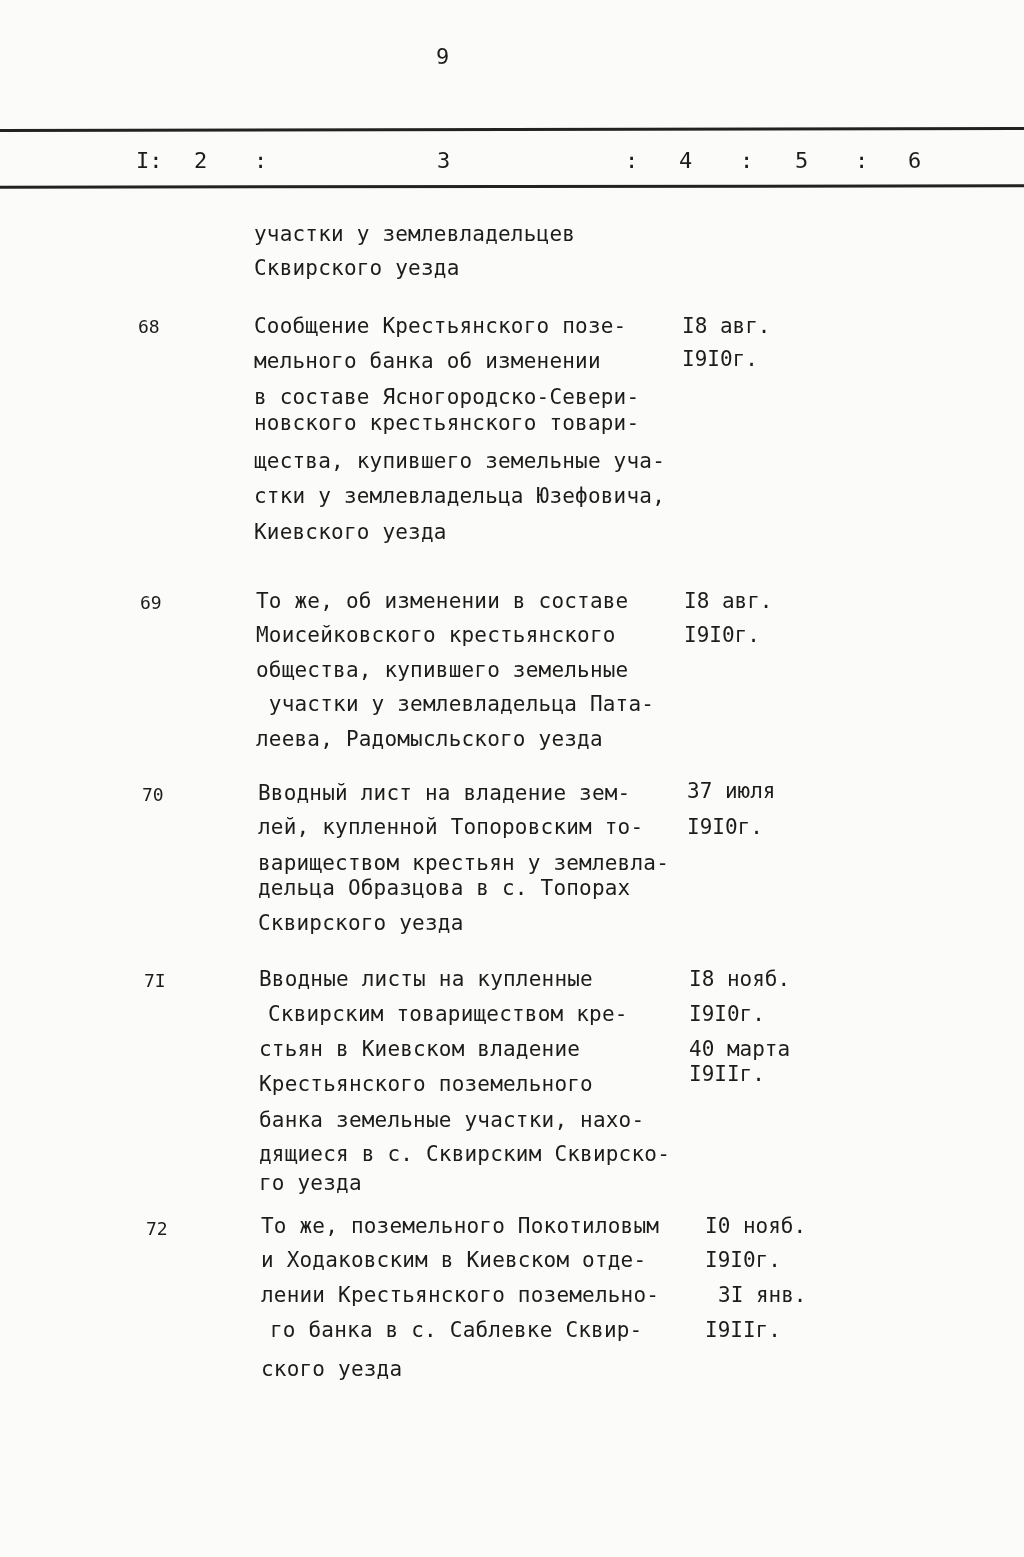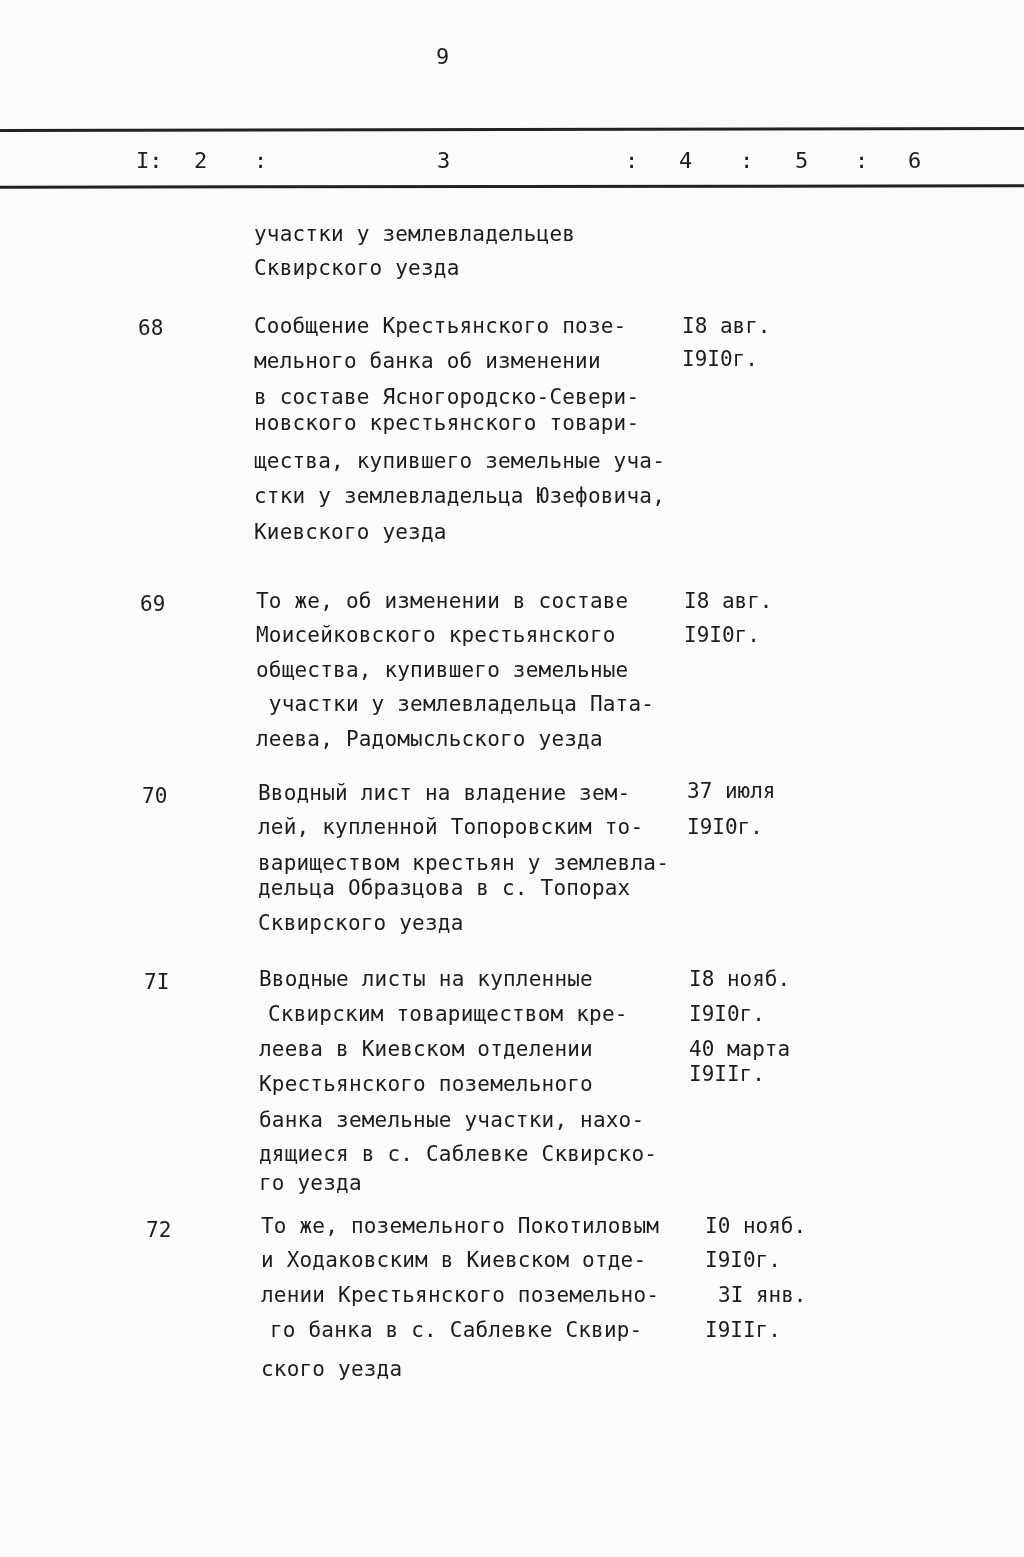--- a/index.html
+++ b/index.html
@@ -8,21 +8,21 @@
       background: #fbfbf9;
       font-family: "DejaVu Sans Mono", "Liberation Mono", monospace;
       color: #1c1c1c;
     }
     .page-num { position: absolute; left: 436px; top: 44px; font-size: 22px; }
     .rule { position: absolute; left: 0; width: 1024px; height: 3px; background: #222; }
     .rule.top { top: 128px; transform: rotate(-0.12deg); }
     .rule.bottom { top: 185px; transform: rotate(-0.08deg); }
     .hdr { position: absolute; top: 148px; font-size: 22px; }
     .line { position: absolute; font-size: 21px; white-space: pre; letter-spacing: 0.2px; }
-    .num { position: absolute; font-size: 21px; }
+    .num { position: absolute; font-size: 18px; }
     .date { position: absolute; font-size: 21px; white-space: pre; }
   </style>
 </head>
 <body>
 
 <div class="page-num">9</div>
 
 <div class="rule top"></div>
 <div>
   <span class="hdr" style="left:136px">I:</span>
@@ -75,24 +75,24 @@
   <div class="line" style="left:258px;top:876px">дельца Образцова в с. Топорах</div>
   <div class="line" style="left:258px;top:911px">Сквирского уезда</div>
   <div class="date" style="left:687px;top:779px">37 июля</div>
   <div class="date" style="left:687px;top:815px">I9I0г.</div>
 </div>
 
 <div>
   <div class="num" style="left:144px;top:970px">7I</div>
   <div class="line" style="left:259px;top:967px">Вводные листы на купленные</div>
   <div class="line" style="left:268px;top:1002px">Сквирским товариществом кре-</div>
-  <div class="line" style="left:259px;top:1037px">леева в Киевском отделении</div>
+  <div class="line" style="left:259px;top:1037px">стьян в Киевском владение</div>
   <div class="line" style="left:259px;top:1072px">Крестьянского поземельного</div>
   <div class="line" style="left:259px;top:1108px">банка земельные участки, нахо-</div>
-  <div class="line" style="left:259px;top:1142px">дящиеся в с. Саблевке Сквирско-</div>
+  <div class="line" style="left:259px;top:1142px">дящиеся в с. Сквирским Сквирско-</div>
   <div class="line" style="left:259px;top:1171px">го уезда</div>
   <div class="date" style="left:689px;top:967px">I8 нояб.</div>
   <div class="date" style="left:689px;top:1002px">I9I0г.</div>
   <div class="date" style="left:689px;top:1037px">40 марта</div>
   <div class="date" style="left:689px;top:1062px">I9IIг.</div>
 </div>
 
 <div>
   <div class="num" style="left:146px;top:1218px">72</div>
   <div class="line" style="left:261px;top:1214px">То же, поземельного Покотиловым</div>

